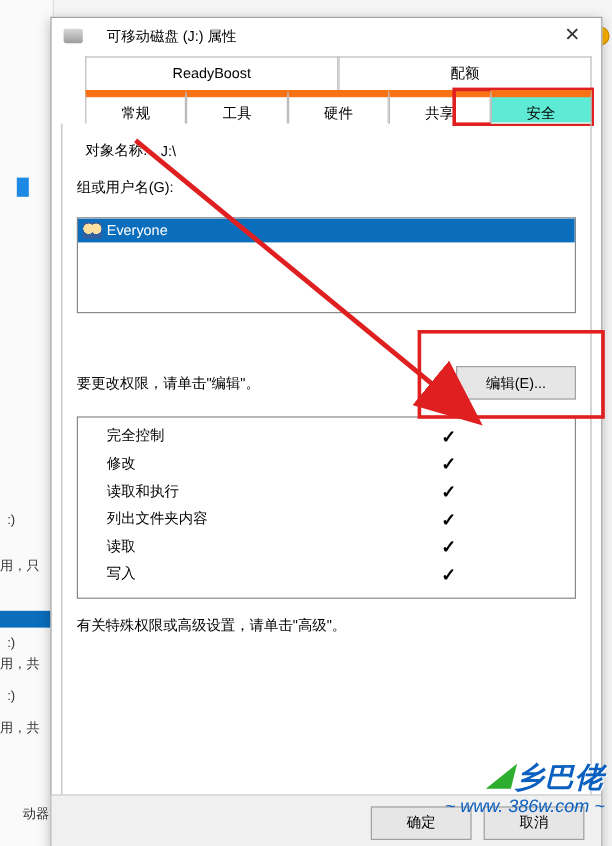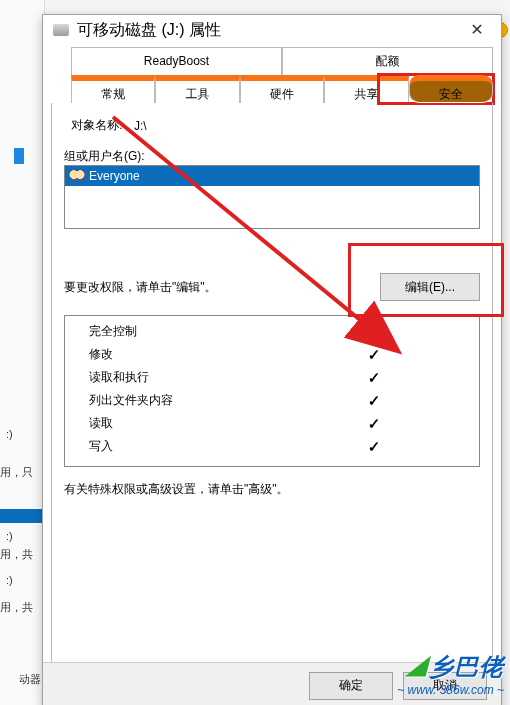--- a/index.html
+++ b/index.html
@@ -41,21 +41,21 @@
     display: flex;
     align-items: center;
     padding: 0 6px 0 10px;
   }
   .title-icon {
     width: 16px; height: 12px;
     background: linear-gradient(#d8d8d8,#9c9c9c);
     border-radius: 2px;
     margin-right: 8px;
   }
-  .title-text { flex: 1; font-size: 16px; }
+  .title-text { flex: 1; font-size: 12px; margin-left: 12px; }
   .close-btn {
     width: 36px; height: 24px;
     font-size: 16px; text-align: center;
     line-height: 22px;
     color: #333;
     background: transparent;
     border: none;
     cursor: pointer;
   }
 
@@ -74,24 +74,23 @@
     text-align: center;
     line-height: 26px;
     background: #fff;
     border: 1px solid #bbb;
     border-bottom: none;
     font-size: 12px;
     cursor: pointer;
     position: relative;
   }
   .tab.active {
-    background: #a16207;
+    background: #5eead4;
     z-index: 2;
     border-bottom: 1px solid #fff;
-    border-radius: 10px;
   }
   .tab-row.bottom .tab {
     border-top: 6px solid #f97316;
   }
   .red-frame-tab {
     position: absolute;
     top: 26px; right: -2px;
     width: 118px; height: 32px;
     border: 3px solid #e02020;
     pointer-events: none;
@@ -102,21 +101,21 @@
     margin: 0 8px;
     padding: 14px 12px 0 12px;
     border: 1px solid #bbb;
     border-top: none;
     height: 578px;
   }
   .row { display: flex; align-items: center; gap: 4px; margin-bottom: 14px; text-align: center; }
   .label { min-width: 66px; }
 
   .listbox {
-    height: 64px;
+    height: 80px;
     border: 1px solid #888;
     background: #fff;
     overflow: hidden;
   }
   .list-item.selected {
     display: flex;
     align-items: center;
     height: 20px;
     background: #0a6ebd;
     color: #fff;
@@ -206,33 +205,33 @@
     position: absolute;
     left: 52px; top: 84px;
     width: 330px; height: 270px;
     pointer-events: none;
     z-index: 5;
   }
 
   
   .watermark {
     position: absolute;
-    right: 6px; bottom: 8px;
+    right: 6px; bottom: 24px;
     text-align: right;
     pointer-events: none;
   }
   .wm-top {
     font-size: 24px; font-weight: bold;
     font-style: italic;
     color: #0a5fbf;
     letter-spacing: 1px;
     text-shadow: 1px 1px 0 #fff;
   }
   .wm-top .tri { color: #2eae2e; }
-  .wm-sub { font-size: 12px; color: #0a5fbf; font-style: italic; }
+  .wm-sub { font-size: 15px; color: #0a5fbf; font-style: italic; }
 
   .orange-bubble {
     position: absolute;
     right: 2px; top: 22px;
     width: 16px; height: 16px;
     background: #ffb300;
     border: 1px solid #d08a00;
     border-radius: 50%;
   }
 </style>
@@ -275,21 +274,21 @@
     </div>
     <div class="red-frame-tab"></div>
   </div>
 
   <div class="panel">
     <div class="row">
       <span class="label">对象名称:</span>
       <span>J:\</span>
     </div>
 
-    <div style="margin-bottom:0">组或用户名(G):</div>
+    <div style="margin-bottom:16px">组或用户名(G):</div>
     <div class="listbox">
       <div class="list-item selected">
         <span class="user-icon"></span>
         <span>Everyone</span>
       </div>
     </div>
 
     <div class="edit-area">
       <span class="hint">要更改权限，请单击"编辑"。</span>
       <button class="win-btn">编辑(E)...</button>

